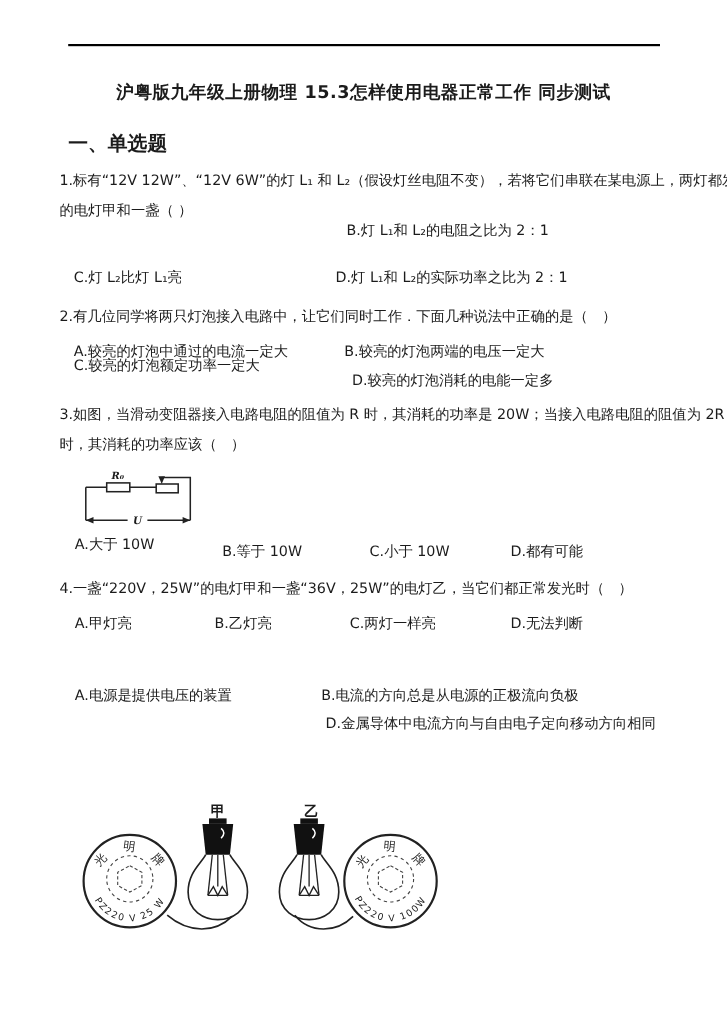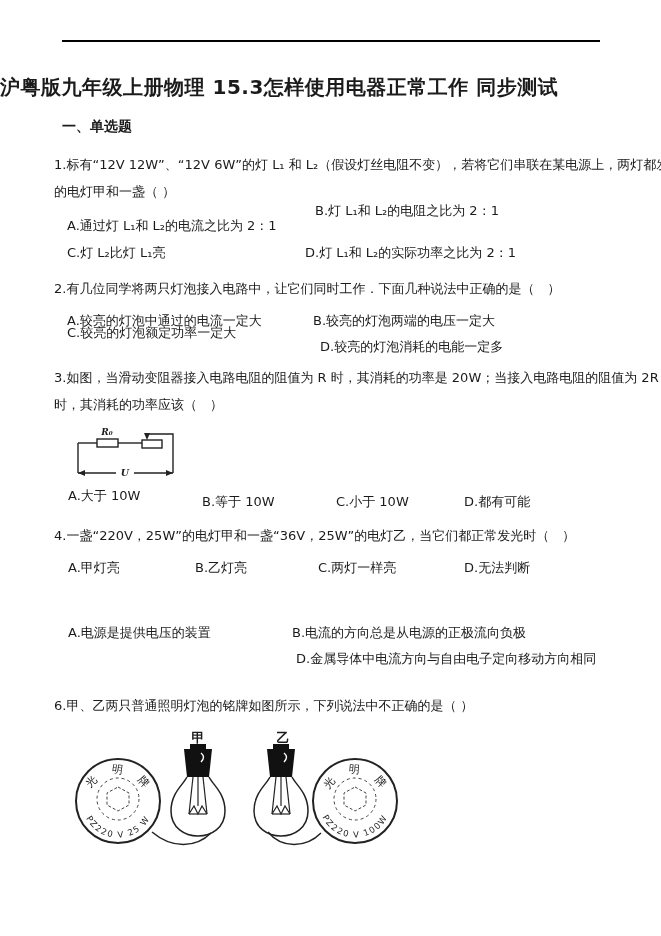--- a/index.html
+++ b/index.html
@@ -2,43 +2,42 @@
 <html><head>
 <meta charset="utf-8">
 <style>
   html,body{margin:0;padding:0;background:#ffffff;}
   .page{
     position:relative;width:661px;height:936px;background:#ffffff;
     font-family:"DejaVu Sans",sans-serif;color:#1b1b1b;overflow:hidden;
   }
   .rule{position:absolute;top:40px;left:62px;width:538px;height:2px;background:#000;}
   .title{
-    position:absolute;top:74px;left:0;width:661px;
-    font-size:20px;font-weight:bold;letter-spacing:0.5px;margin:0;
+    position:absolute;top:74px;left:0;width:661px;text-align:center;
+    font-size:16px;font-weight:bold;letter-spacing:0.5px;margin:0;
   }
-  .section{position:absolute;top:118px;left:62px;font-size:14px;font-weight:bold;}
+  .section{position:absolute;top:118px;left:62px;font-size:18px;font-weight:bold;}
   .t{position:absolute;font-size:13px;line-height:16px;white-space:nowrap;}
   .fig{position:absolute;}
   svg text{fill:#1b1b1b;}
   .figlabel{font-family:"DejaVu Serif",serif;font-style:italic;font-weight:bold;}
 </style>
 </head>
 <body>
 
 <div class="page">
 
   <div class="rule"></div>
 
   <h1 class="title">沪粤版九年级上册物理 15.3怎样使用电器正常工作 同步测试</h1>
 
   <div class="section">一、单选题</div>
 
   <div class="t" style="left:54px;top:157px">1.标有“12V 12W”、“12V 6W”的灯 L₁ 和 L₂（假设灯丝电阻不变），若将它们串联在某电源上，两灯都发光，</div>
   <div class="t" style="left:54px;top:184px">的电灯甲和一盏（      ）</div>
-  <div class="t" style="left:67px;top:218px">A.通过灯 L₁和 L₂的电流之比为 2：1</div>
   <div class="t" style="left:315px;top:203px">B.灯 L₁和 L₂的电阻之比为 2：1</div>
   <div class="t" style="left:67px;top:245px">C.灯 L₂比灯 L₁亮</div>
   <div class="t" style="left:305px;top:245px">D.灯 L₁和 L₂的实际功率之比为 2：1</div>
 
   <div class="t" style="left:54px;top:281px">2.有几位同学将两只灯泡接入电路中，让它们同时工作．下面几种说法中正确的是（　）</div>
   <div class="t" style="left:313px;top:313px">B.较亮的灯泡两端的电压一定大</div>
   <div class="t" style="left:67px;top:313px">A.较亮的灯泡中通过的电流一定大</div>
   <div class="t" style="left:67px;top:325px">C.较亮的灯泡额定功率一定大</div>
   <div class="t" style="left:320px;top:339px">D.较亮的灯泡消耗的电能一定多</div>
 
@@ -71,21 +70,20 @@
   <div class="t" style="left:54px;top:528px">4.一盏“220V，25W”的电灯甲和一盏“36V，25W”的电灯乙，当它们都正常发光时（　）</div>
   <div class="t" style="left:68px;top:560px">A.甲灯亮</div>
   <div class="t" style="left:195px;top:560px">B.乙灯亮</div>
   <div class="t" style="left:318px;top:560px">C.两灯一样亮</div>
   <div class="t" style="left:464px;top:560px">D.无法判断</div>
 
   <div class="t" style="left:68px;top:625px">A.电源是提供电压的装置</div>
   <div class="t" style="left:292px;top:625px">B.电流的方向总是从电源的正极流向负极</div>
   <div class="t" style="left:296px;top:651px">D.金属导体中电流方向与自由电子定向移动方向相同</div>
 
-  <div class="t" style="left:54px;top:698px">6.甲、乙两只普通照明灯泡的铭牌如图所示，下列说法中不正确的是（      ）</div>
 
   <svg class="fig" style="left:60px;top:726px" width="350" height="145" viewBox="0 0 350 145">
     <defs>
       <path id="lpArc" d="M 23,84 A 36 36 0 0 0 93,84"></path>
       <path id="rpArc" d="M 260,84 A 36 36 0 0 0 330,84"></path>
     </defs>
 
     <text x="138" y="16" font-size="13" text-anchor="middle" font-weight="bold">甲</text>
     <text x="223" y="16" font-size="13" text-anchor="middle" font-weight="bold">乙</text>
 

